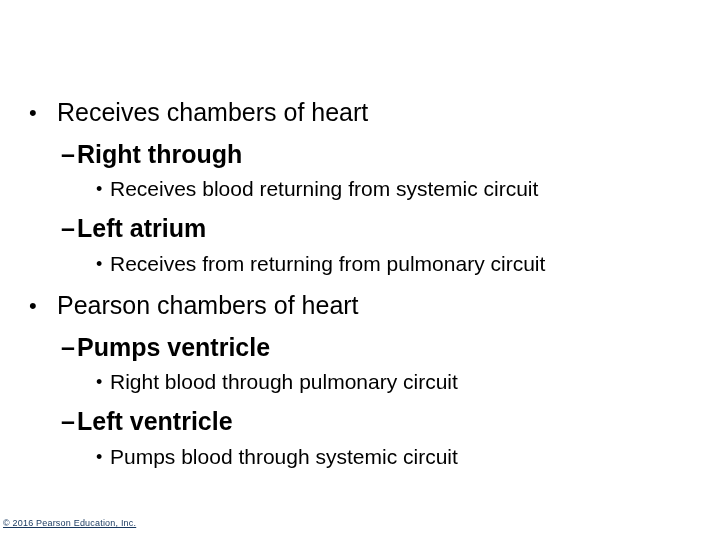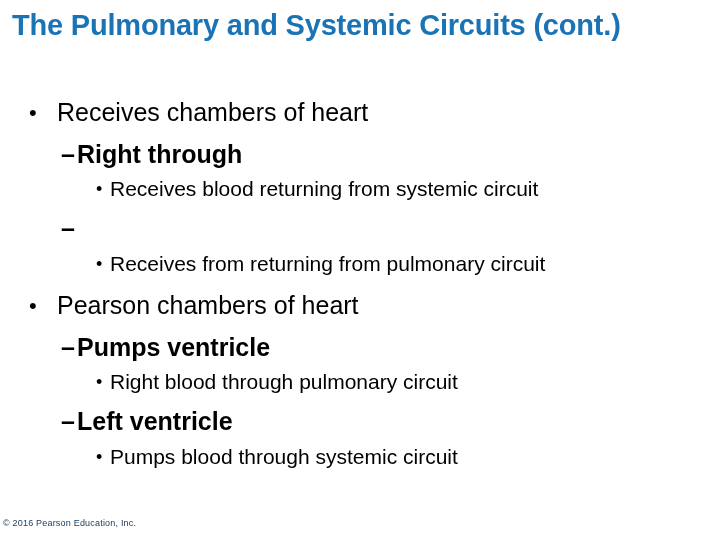--- a/index.html
+++ b/index.html
@@ -38,46 +38,47 @@
   .lvl2 .marker { width: 16px; }
   .lvl3 { left: 96px; font-size: 21px; }
   .lvl3 .marker { width: 14px; font-size: 18px; padding-top: 2px; }
   .footer {
     position: absolute;
     left: 3px;
     top: 518px;
     font-size: 9px;
     color: #17375e;
     letter-spacing: 0.2px;
+    text-decoration: underline;
   }
 </style>
 </head>
 <body>
 
 <div class="slide">
 
-  <div class="title">The Pulmonary and Systemic Circuits (cont.)</div>
 
   <div class="line lvl1" style="top:98px">
     <span class="marker">•</span>
     <span class="txt">Receives chambers of heart</span>
   </div>
 
   <div class="line lvl2" style="top:140px">
     <span class="marker">–</span>
     <span class="txt">Right through</span>
   </div>
 
   <div class="line lvl3" style="top:177px">
     <span class="marker">•</span>
     <span class="txt">Receives blood returning from systemic circuit</span>
   </div>
 
   <div class="line lvl2" style="top:214px">
     <span class="marker">–</span>
+    <span class="txt">Left atrium</span>
   </div>
 
   <div class="line lvl3" style="top:252px">
     <span class="marker">•</span>
     <span class="txt">Receives from returning from pulmonary circuit</span>
   </div>
 
   <div class="line lvl1" style="top:291px">
     <span class="marker">•</span>
     <span class="txt">Pearson chambers of heart</span>

